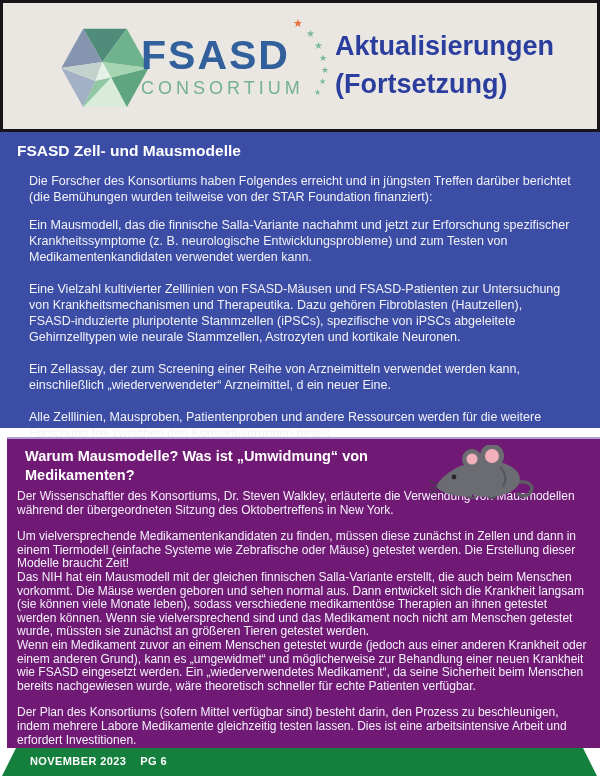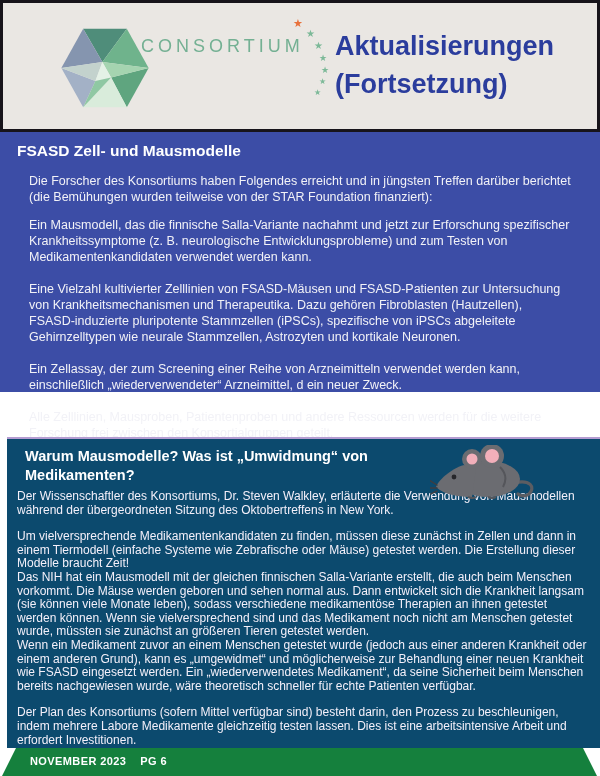--- a/index.html
+++ b/index.html
@@ -24,34 +24,34 @@
   .star{position:absolute;line-height:1;}
   .star.orange{color:#e8713b;}
   .star.green{color:#7cb998;}
   .page-title{
     position:absolute;right:8px;top:24px;width:254px;
     font-size:27px;line-height:38px;font-weight:bold;color:#2b3d9d;
     text-align:left;overflow-wrap:anywhere;word-break:break-word;
   }
   
   .panel-blue{
-    position:absolute;left:0;top:132px;width:600px;height:260px;
+    position:absolute;left:0;top:132px;width:600px;height:296px;
     background:#3c4da6;box-sizing:border-box;padding:9px 17px 0 17px;
   }
   .panel-blue h2{
     margin:0 0 6px 0;font-size:15.5px;line-height:20px;font-weight:bold;color:#ffffff;
   }
   .panel-blue p{
     margin:12px;font-size:12.5px;line-height:16px;color:#f2f2f7;
   }
   .panel-blue p.gap{margin-top:16px;}
   
   .panel-purple{
     position:absolute;left:7px;top:437px;width:593px;height:311px;
-    background:#0c4a6e;border-top:2px solid #b49cd2;box-sizing:border-box;
+    background:#701a75;border-top:2px solid #b49cd2;box-sizing:border-box;
     padding:6px 12px 0 10px;
   }
   .panel-purple h2{
     margin:2px 0 5px 8px;max-width:430px;
     font-size:14.5px;line-height:19px;font-weight:bold;color:#ffffff;
   }
   .panel-purple p{
     margin:0;font-size:12px;line-height:13.6px;color:#f4f0fa;
   }
   .panel-purple p.gap{margin-top:13px;}
@@ -78,39 +78,40 @@
       <polygon points="80,10 105,55 52,48" fill="#6fb38c"></polygon>
       <polygon points="5,55 30,100 44,70" fill="#a3b1c6"></polygon>
       <polygon points="5,55 44,70 52,48" fill="#c3d2cd"></polygon>
       <polygon points="105,55 80,100 62,66" fill="#5fa57f"></polygon>
       <polygon points="52,48 105,55 62,66" fill="#a5d4b0"></polygon>
       <polygon points="30,100 80,100 62,66" fill="#d9ecdb"></polygon>
       <polygon points="44,70 62,66 52,48" fill="#e4f1e6"></polygon>
       <polygon points="30,100 62,66 44,70" fill="#8fc8a3"></polygon>
     </svg>
     <div class="logo-text">
+      <div class="logo-main">FSASD</div>
       <div class="logo-sub">CONSORTIUM</div>
     </div>
     <span class="star orange" style="left:238px;top:0px;font-size:11px;">★</span>
     <span class="star green" style="left:251px;top:11px;font-size:10px;">★</span>
     <span class="star green" style="left:259px;top:23px;font-size:10px;">★</span>
     <span class="star green" style="left:264px;top:36px;font-size:9px;">★</span>
     <span class="star green" style="left:266px;top:48px;font-size:9px;">★</span>
     <span class="star green" style="left:264px;top:60px;font-size:8px;">★</span>
     <span class="star green" style="left:259px;top:71px;font-size:8px;">★</span>
   </div>
   <div class="page-title">Aktualisierungen (Fortsetzung)</div>
 </div>
 
 <div class="panel-blue">
   <h2>FSASD Zell- und Mausmodelle</h2>
   <p>Die Forscher des Konsortiums haben Folgendes erreicht und in jüngsten Treffen darüber berichtet (die Bemühungen wurden teilweise von der STAR Foundation finanziert):</p>
   <p>Ein Mausmodell, das die finnische Salla-Variante nachahmt und jetzt zur Erforschung spezifischer Krankheitssymptome (z. B. neurologische Entwicklungsprobleme) und zum Testen von Medikamentenkandidaten verwendet werden kann.</p>
   <p class="gap">Eine Vielzahl kultivierter Zelllinien von FSASD-Mäusen und FSASD-Patienten zur Untersuchung von Krankheitsmechanismen und Therapeutika. Dazu gehören Fibroblasten (Hautzellen), FSASD-induzierte pluripotente Stammzellen (iPSCs), spezifische von iPSCs abgeleitete Gehirnzelltypen wie neurale Stammzellen, Astrozyten und kortikale Neuronen.</p>
-  <p class="gap">Ein Zellassay, der zum Screening einer Reihe von Arzneimitteln verwendet werden kann, einschließlich „wiederverwendeter“ Arzneimittel, d ein neuer Zweck.</p>
+  <p class="gap">Ein Zellassay, der zum Screening einer Reihe von Arzneimitteln verwendet werden kann, einschließlich „wiederverwendeter“ Arzneimittel, d ein neuer Eine.</p>
   <p class="gap">Alle Zelllinien, Mausproben, Patientenproben und andere Ressourcen werden für die weitere Forschung frei zwischen den Konsortialgruppen geteilt.</p>
 </div>
 
 <div class="panel-purple">
   <h2>Warum Mausmodelle? Was ist „Umwidmung“ von Medikamenten?</h2>
   <svg class="mouse" viewBox="0 0 108 54" aria-hidden="true">
 
     <path d="M84,38 C100,34 106,42 99,49 C95,52 90,51 88,49" fill="none" stroke="#5c5d62" stroke-width="3.2" stroke-linecap="round"></path>
 
     <ellipse cx="58" cy="34" rx="32" ry="18" fill="#6b6c71"></ellipse>

